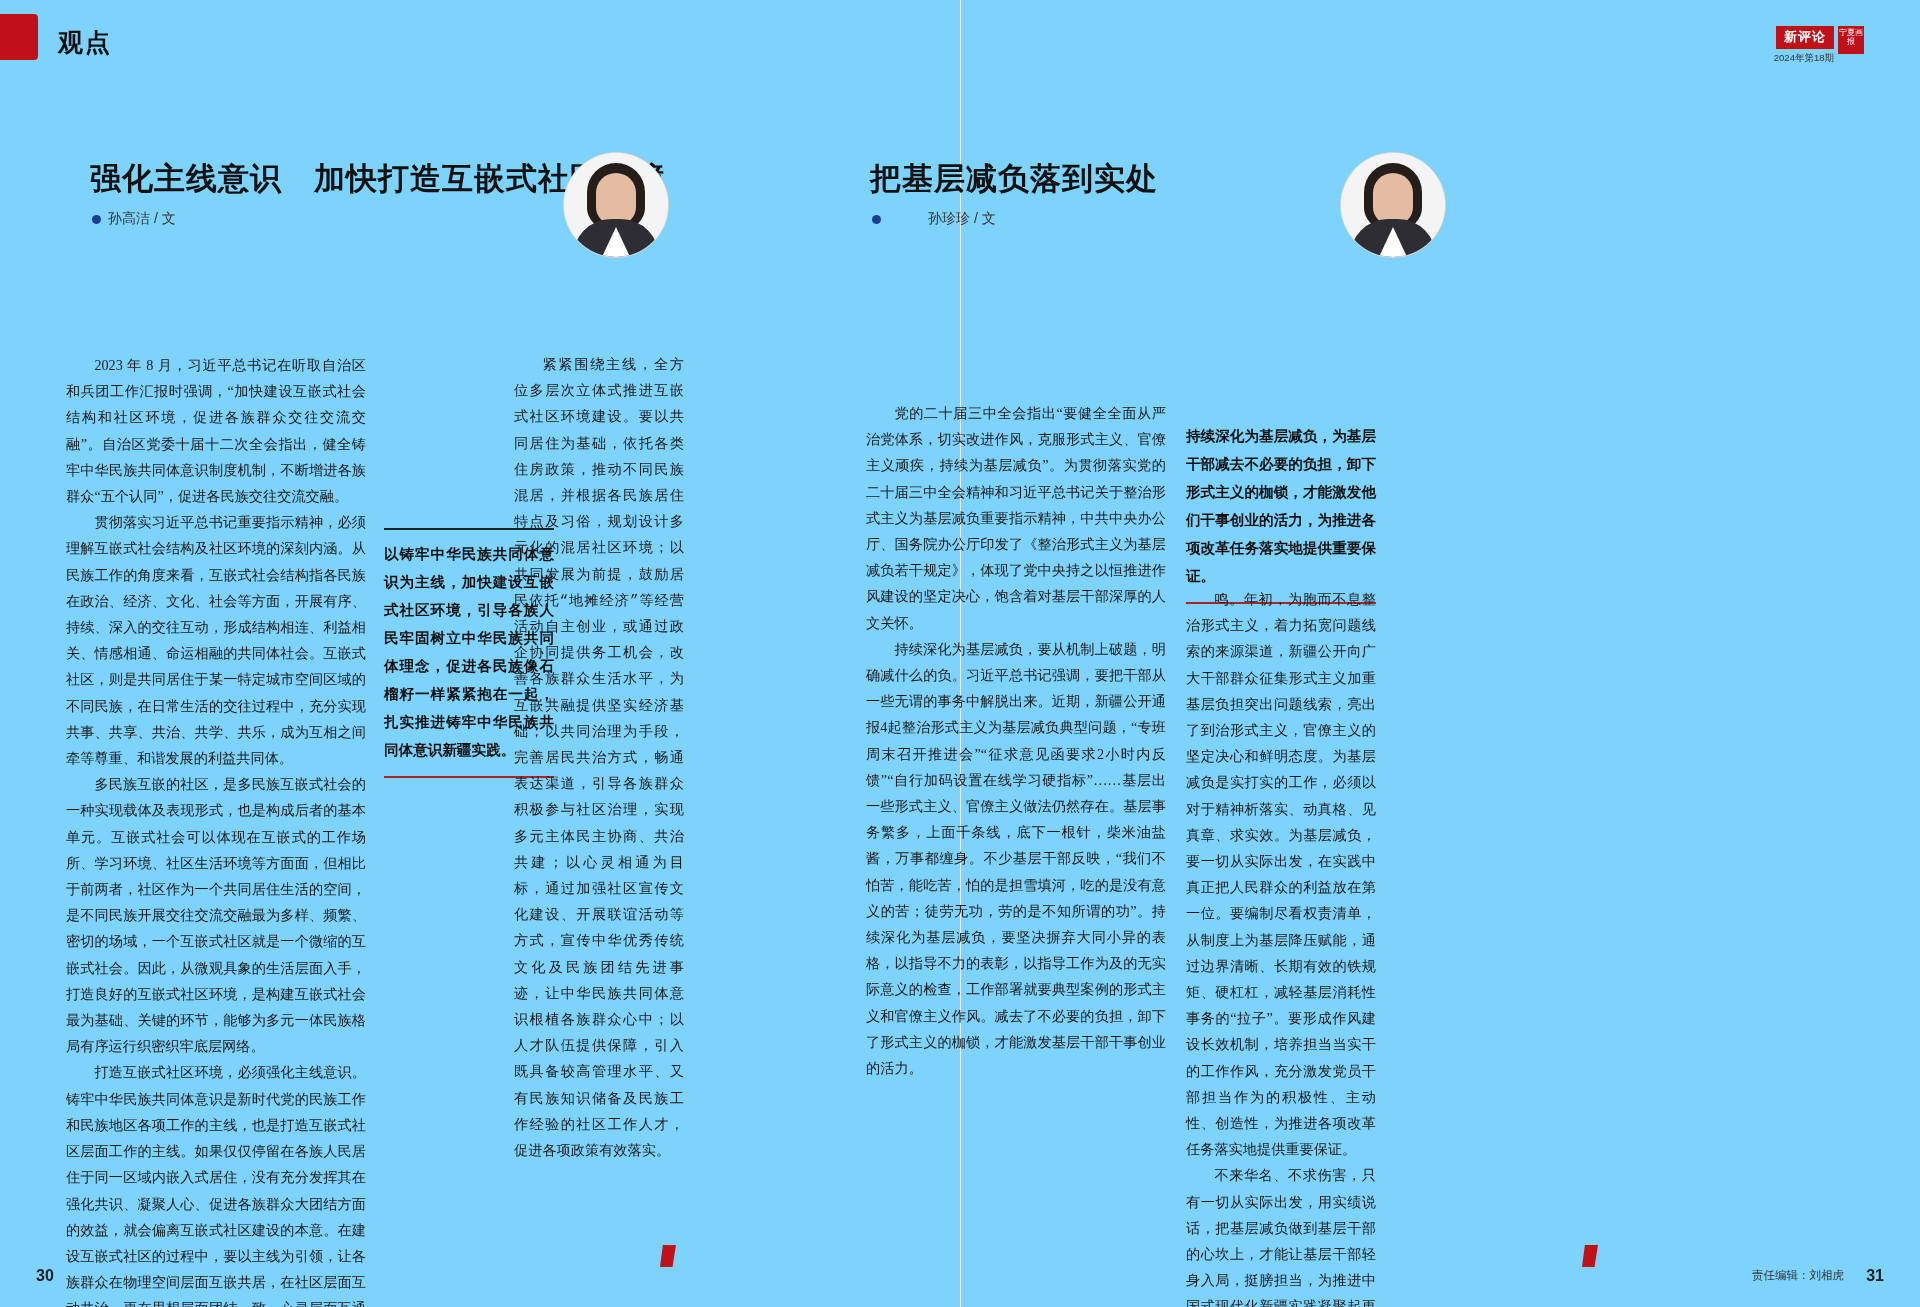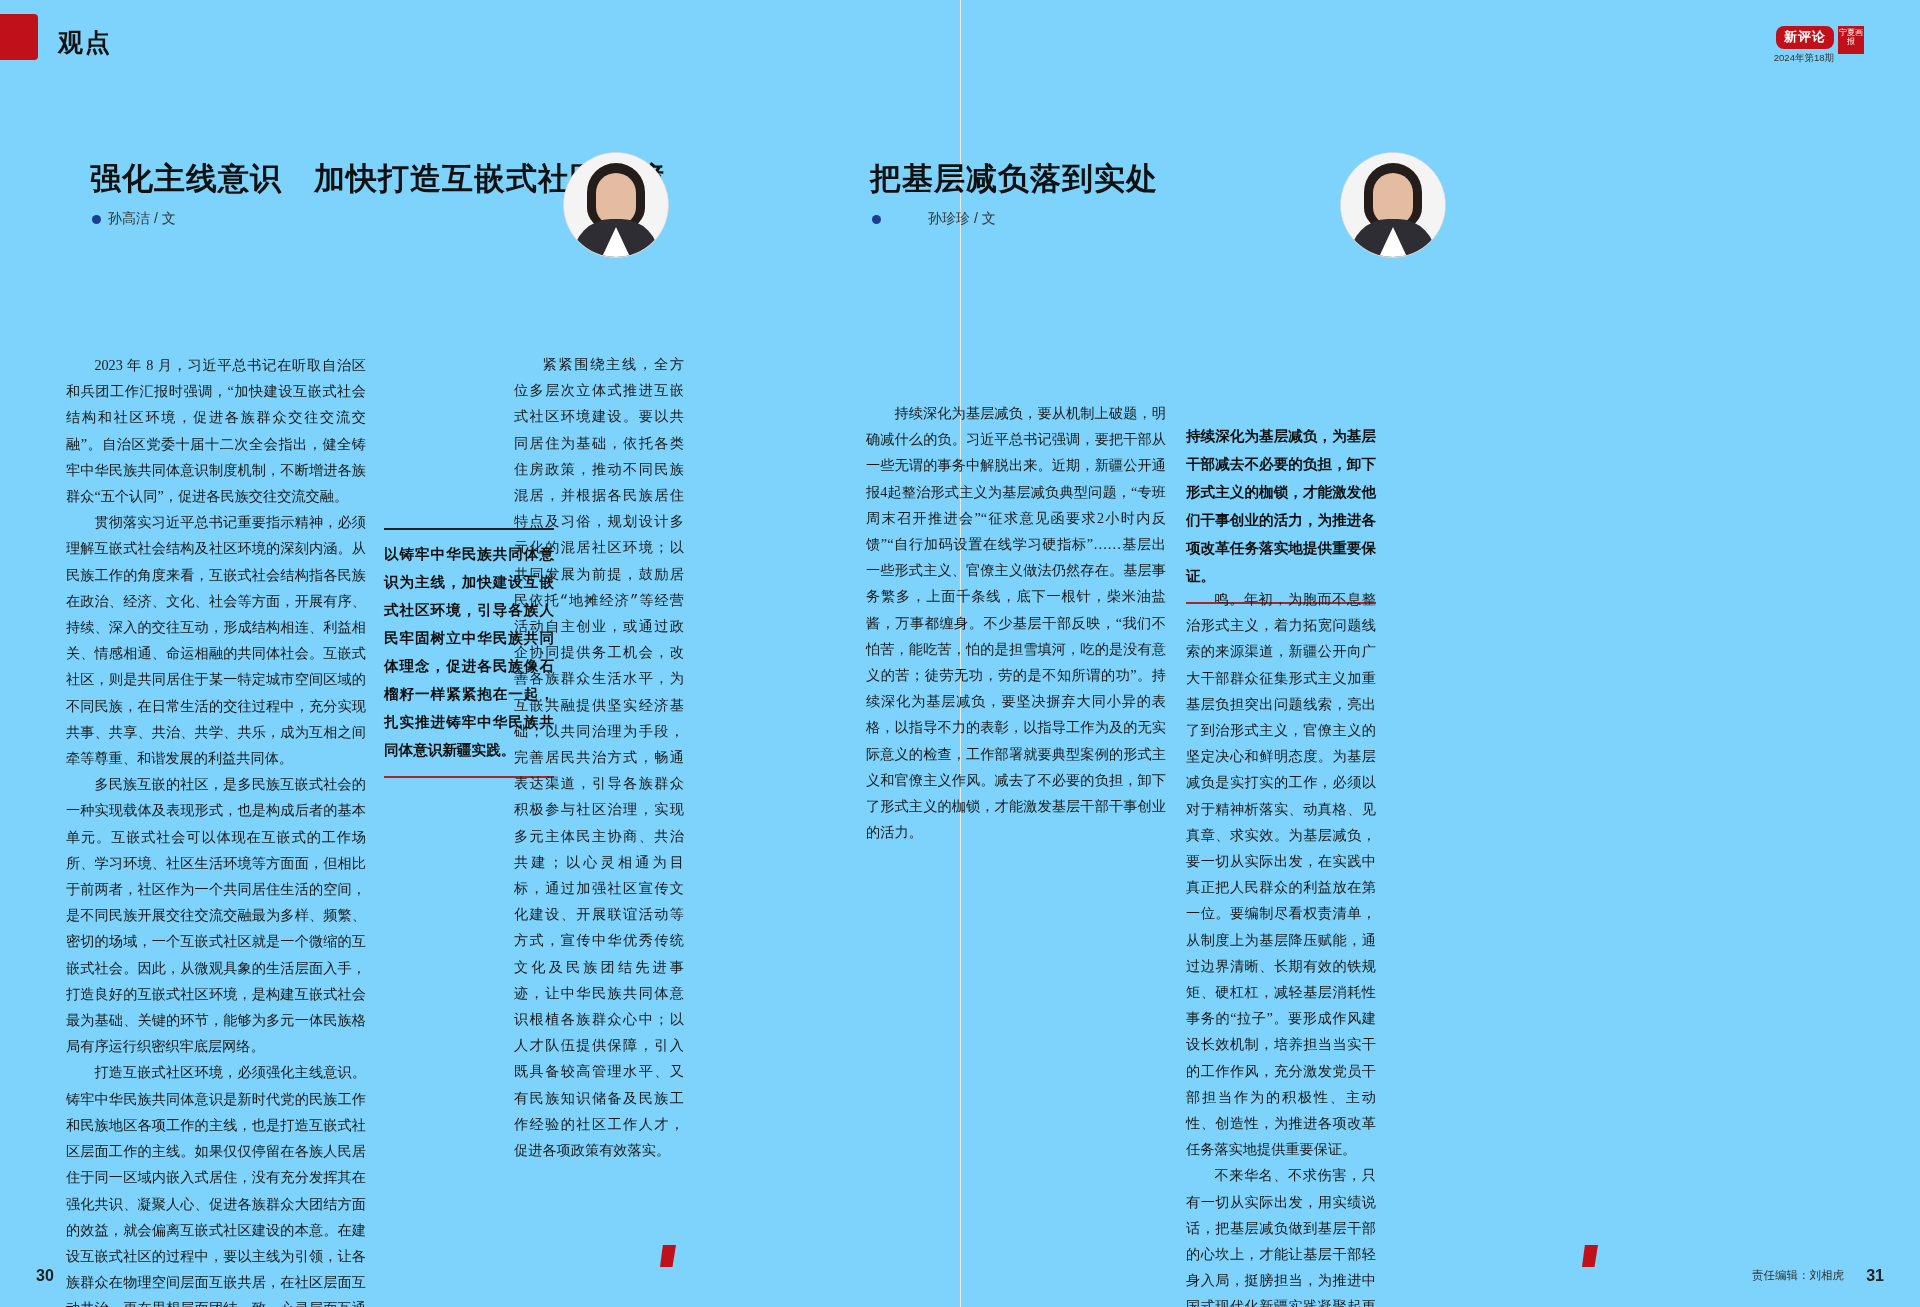--- a/index.html
+++ b/index.html
@@ -44,21 +44,20 @@
   }
   .hdr-badge {
     background: #c0101a;
     color: #fff;
     font-size: 13px;
     font-weight: bold;
     padding: 2px 8px 3px 8px;
     display: inline-block;
     font-family: "Liberation Sans", sans-serif;
     letter-spacing: 1px;
-    border-radius: 8px;
   }
   .hdr-issue {
     font-size: 9.5px;
     color: #333;
     margin-top: 3px;
     font-family: "Liberation Sans", sans-serif;
     letter-spacing: 0px;
   }
   .hdr-logo {
     width: 26px; height: 28px;
@@ -271,20 +270,21 @@
 
     <div class="portrait" style="left:380px; top:152px;">
       <div class="bg"></div>
       <div class="hair"></div>
       <div class="face"></div>
       <div class="body"></div>
       <div class="collar"></div>
     </div>
 
     <div class="col" style="left:-94px; top:400px; width:300px;">
+      <p>党的二十届三中全会指出“要健全全面从严治党体系，切实改进作风，克服形式主义、官僚主义顽疾，持续为基层减负”。为贯彻落实党的二十届三中全会精神和习近平总书记关于整治形式主义为基层减负重要指示精神，中共中央办公厅、国务院办公厅印发了《整治形式主义为基层减负若干规定》，体现了党中央持之以恒推进作风建设的坚定决心，饱含着对基层干部深厚的人文关怀。</p>
       <p>持续深化为基层减负，要从机制上破题，明确减什么的负。习近平总书记强调，要把干部从一些无谓的事务中解脱出来。近期，新疆公开通报4起整治形式主义为基层减负典型问题，“专班周末召开推进会”“征求意见函要求2小时内反馈”“自行加码设置在线学习硬指标”……基层出一些形式主义、官僚主义做法仍然存在。基层事务繁多，上面千条线，底下一根针，柴米油盐酱，万事都缠身。不少基层干部反映，“我们不怕苦，能吃苦，怕的是担雪填河，吃的是没有意义的苦；徒劳无功，劳的是不知所谓的功”。持续深化为基层减负，要坚决摒弃大同小异的表格，以指导不力的表彰，以指导工作为及的无实际意义的检查，工作部署就要典型案例的形式主义和官僚主义作风。减去了不必要的负担，卸下了形式主义的枷锁，才能激发基层干部干事创业的活力。</p>
 
     </div>
 
     <div class="pullquote right-q" style="left:226px; top:422px; width:190px;">持续深化为基层减负，为基层干部减去不必要的负担，卸下形式主义的枷锁，才能激发他们干事创业的活力，为推进各项改革任务落实地提供重要保证。</div>
 
     <div class="col" style="left:226px; top:586px; width:190px;">
       <p>鸣。年初，为胞而不息整治形式主义，着力拓宽问题线索的来源渠道，新疆公开向广大干部群众征集形式主义加重基层负担突出问题线索，亮出了到治形式主义，官僚主义的坚定决心和鲜明态度。为基层减负是实打实的工作，必须以对于精神析落实、动真格、见真章、求实效。为基层减负，要一切从实际出发，在实践中真正把人民群众的利益放在第一位。要编制尽看权责清单，从制度上为基层降压赋能，通过边界清晰、长期有效的铁规矩、硬杠杠，减轻基层消耗性事务的“拉子”。要形成作风建设长效机制，培养担当当实干的工作作风，充分激发党员干部担当作为的积极性、主动性、创造性，为推进各项改革任务落实地提供重要保证。</p>
       <p>不来华名、不求伤害，只有一切从实际出发，用实绩说话，把基层减负做到基层干部的心坎上，才能让基层干部轻身入局，挺膀担当，为推进中国式现代化新疆实践凝聚起更磅礴的力量。</p>
     </div>

